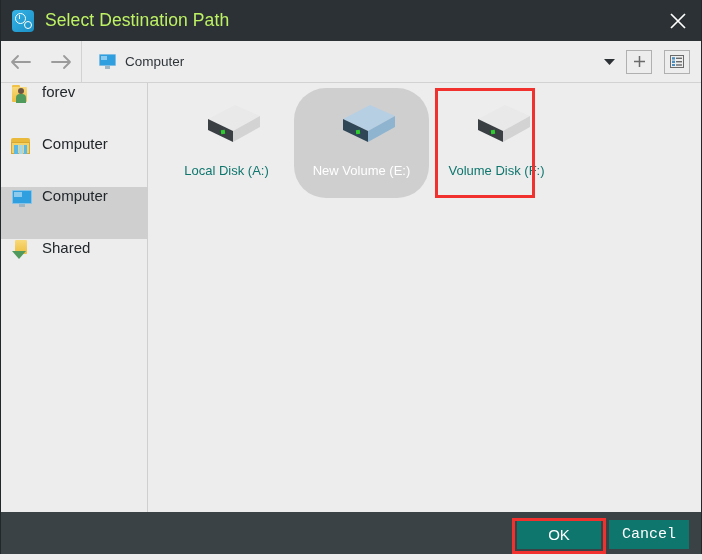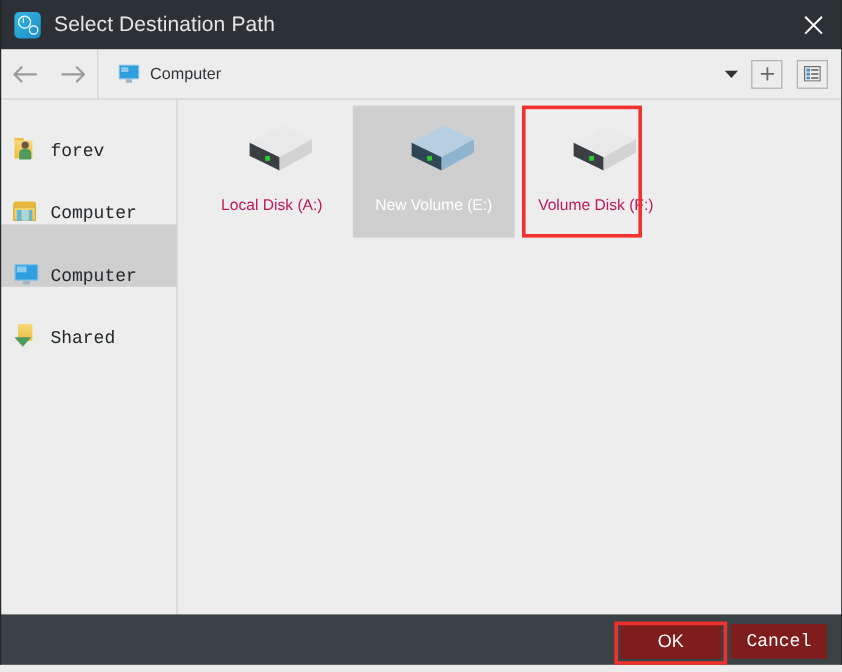--- a/index.html
+++ b/index.html
@@ -76,21 +76,21 @@
     position: absolute;
     right: 2.5px; bottom: 2.5px;
     width: 8px; height: 8px;
     border-radius: 50%;
     border: 1.8px solid #ffffff;
     box-sizing: border-box;
     background: transparent;
   }
   #title-text {
     margin-left: 11px;
-    color: #e5e5e5;
+    color: #bef264;
     font-size: 17.5px;
     letter-spacing: .1px;
     white-space: nowrap;
   }
   #close-btn {
     position: absolute;
     right: 0; top: 0;
     width: 48px;
     height: 41px;
     display: flex;
@@ -185,24 +185,23 @@
     width: 147px;
     height: 429px;
     background: #ededed;
     border-right: 1px solid #cfcfcf;
     box-sizing: border-box;
     z-index: 3;
   }
   .side-item {
     height: 52px;
     display: flex;
-    align-items: flex-end;
+    align-items: flex-start;
     padding-left: 10px;
     box-sizing: border-box;
-    font-family: Liberation Mono, monospace;
   }
   .side-item.selected { background: #cfcfcf; }
   .side-icon { width: 22px; height: 22px; position: relative; flex: none; }
   .side-label {
     margin-left: 9px;
     font-size: 15px;
     color: #22272b;
     white-space: nowrap;
   }
 
@@ -286,32 +285,32 @@
     width: 135px;
     height: 110px;
     display: flex;
     flex-direction: column;
     align-items: center;
     justify-content: flex-start;
     box-sizing: border-box;
     padding-top: 11px;
     position: relative;
   }
-  .drive.selected { background: #cfcfcf; }
+  .drive.selected { background: #cfcfcf; border-radius: 32px; }
   .drive-icon {
     width: 74px;
     height: 52px;
     position: relative;
     flex: none;
   }
   .drive-icon svg { display:block; }
   .drive-label {
     margin-top: 12px;
     font-size: 13px;
-    color: #be185d;
+    color: #0f766e;
     white-space: nowrap;
     text-align: center;
   }
   .drive.selected .drive-label { color: #ffffff; }
 
   
   #anno-drive {
     position: absolute;
     left: 435px; top: 88px;
     width: 100px; height: 110px;
@@ -327,21 +326,21 @@
     left: 0; top: 512px;
     width: 702px;
     height: 42px;
     background: #3a4245;
     z-index: 6;
   }
   .foot-btn {
     position: absolute;
     top: 8px;
     height: 29px;
-    background: #7f1d1d;
+    background: #0f766e;
     color: #ffffff;
     font-size: 15px;
     display: flex;
     align-items: center;
     justify-content: center;
     border: none;
     font-family: "Liberation Sans", sans-serif;
     cursor: pointer;
     padding: 0;
   }

